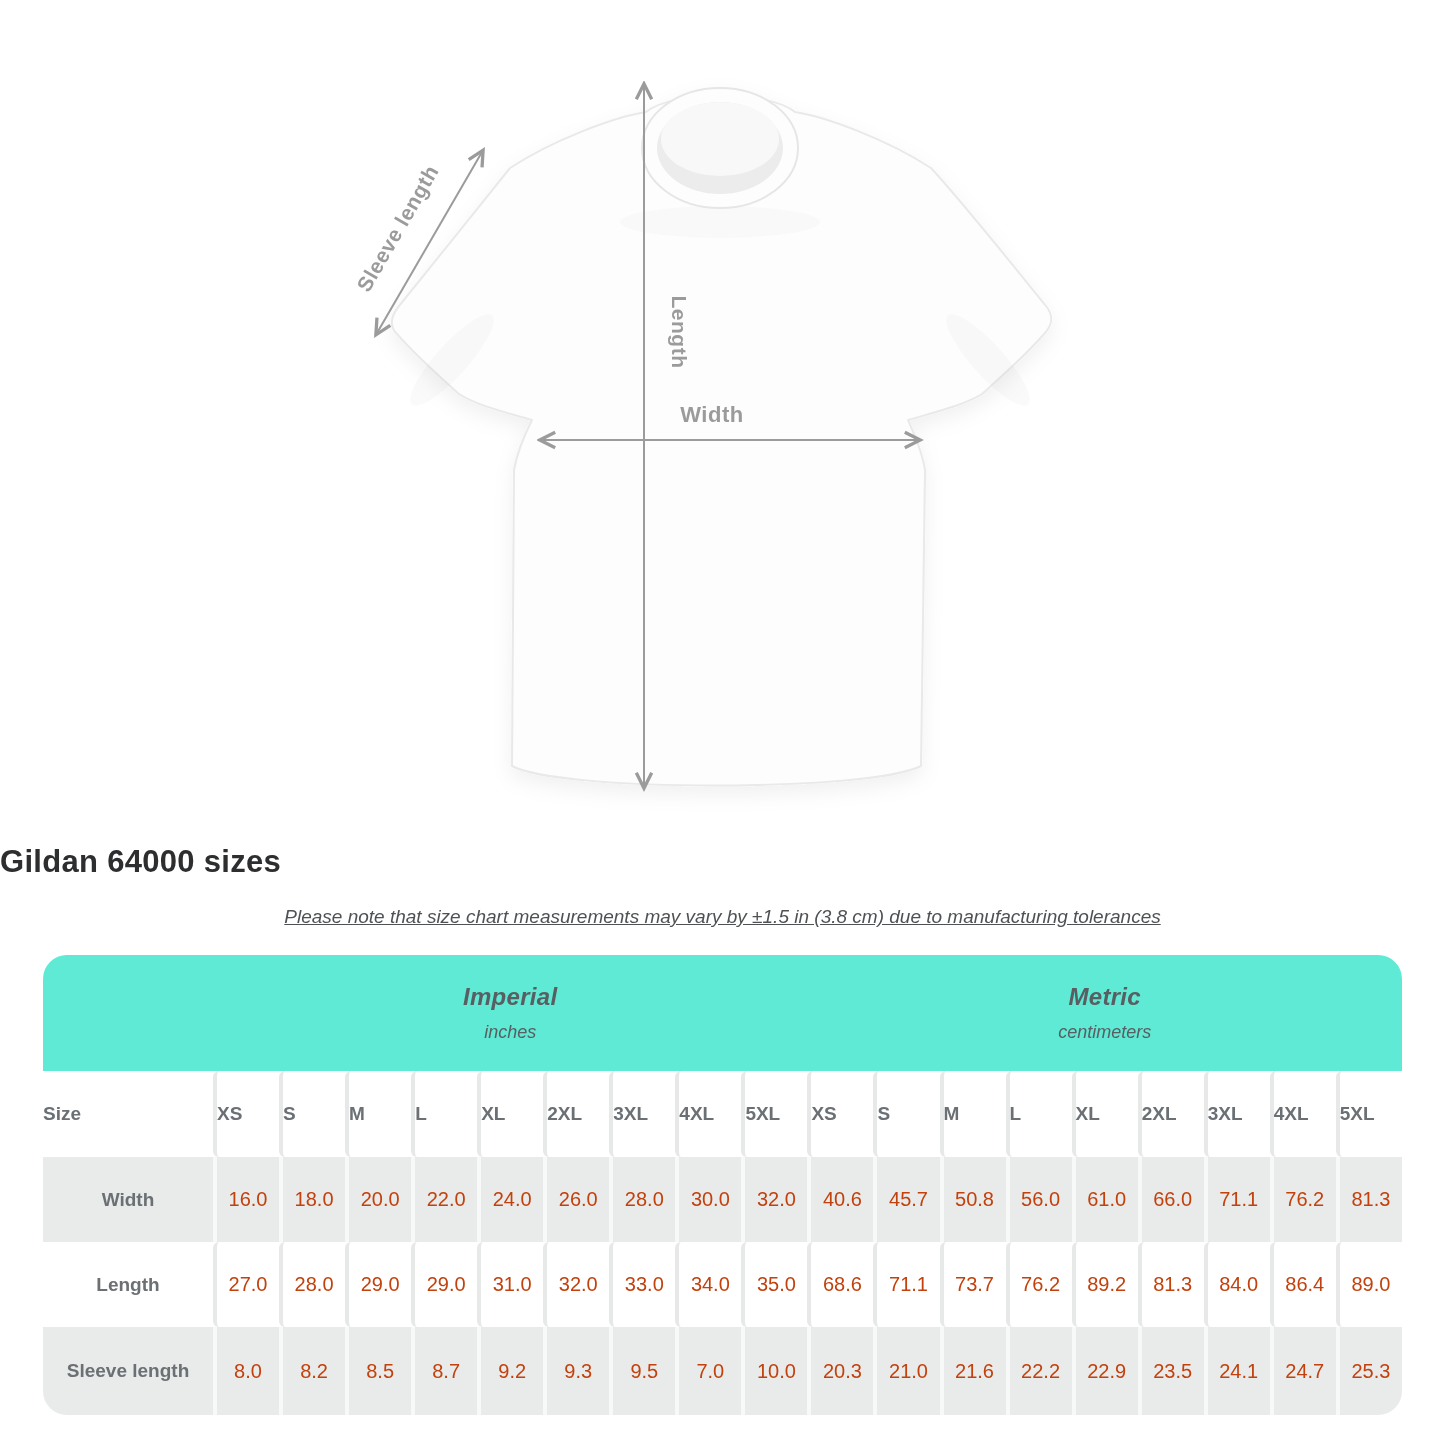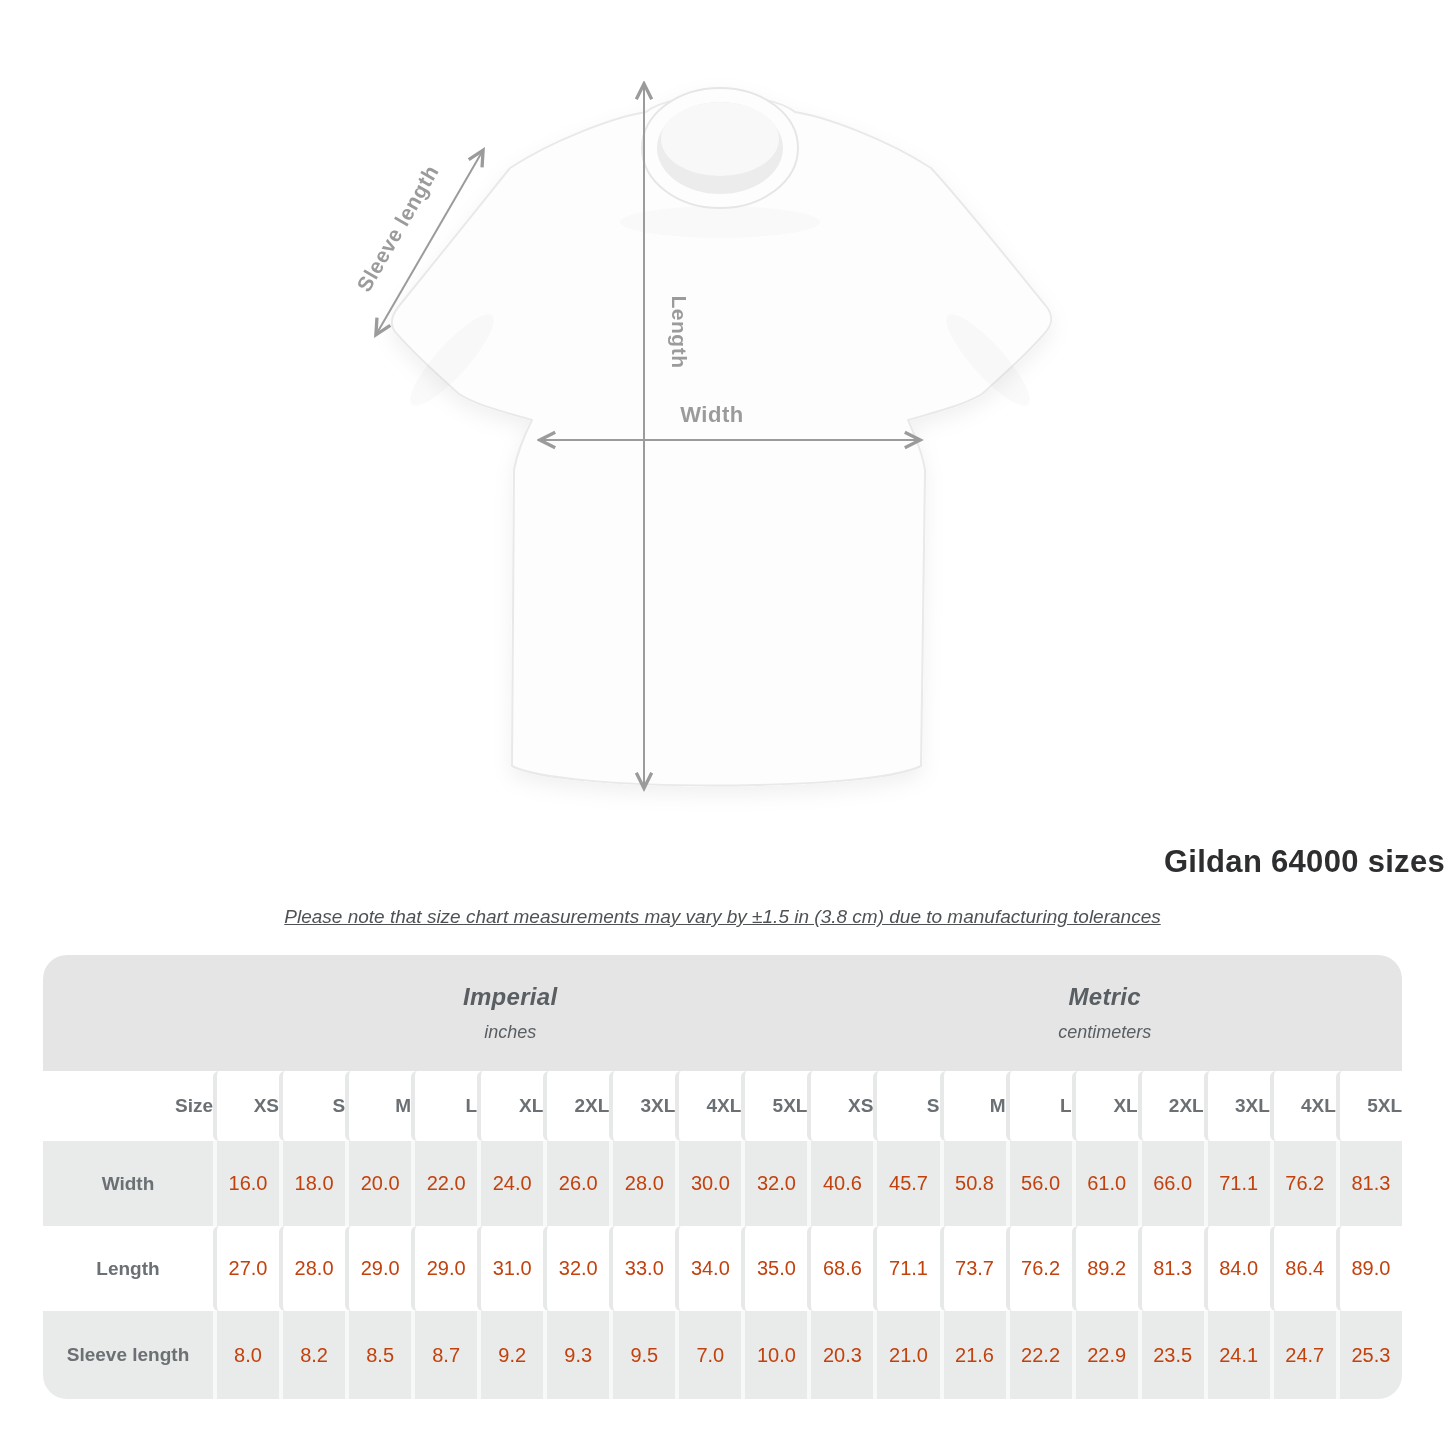--- a/index.html
+++ b/index.html
@@ -8,47 +8,46 @@
     width: 1445px;
     height: 1445px;
     font-family: "Liberation Sans", "DejaVu Sans", sans-serif;
     color: #2f3133;
     overflow: hidden;
   }
   .diagram-wrap { width: 1445px; height: 828px; }
   .diagram-wrap svg { display: block; }
 
   .page-title {
-    text-align: right;
+    text-align: left;
     font-size: 31px;
     font-weight: 700;
     color: #2c2e30;
     letter-spacing: 0.3px;
     margin-top: 16px;
-    padding-left: 44px;
   }
   .page-subtitle {
     text-align: center;
     font-size: 19px;
     font-style: italic;
     color: #4e5255;
     margin-top: 26px;
     text-decoration: underline;
   }
 
   table.size-chart {
     width: 1359px;
     margin: 27px 43px 0 43px;
     border-collapse: separate;
     border-spacing: 0;
     table-layout: fixed;
   }
   col.label-col { width: 170px; }
 
-  .band-bg { background: #e5e5e5; }
+  .band-bg { background: #5eead4; }
   tr.band th, tr.band td { background: #e9eaea; }
 
   th.corner-tl { border-top-left-radius: 24px; }
   th.corner-tr { border-top-right-radius: 24px; }
   #chart-body tr:last-child th:first-child { border-bottom-left-radius: 24px; }
   #chart-body tr:last-child td:last-child { border-bottom-right-radius: 24px; }
 
   tr.unit-row th { height: 116px; vertical-align: middle; text-align: center; }
   .unit-name {
     font-size: 24px;
@@ -58,21 +57,21 @@
     letter-spacing: 0.3px;
   }
   .unit-sub {
     font-size: 18px;
     font-style: italic;
     font-weight: 400;
     color: #595e62;
     margin-top: 11px;
   }
 
-  #size-row th { height: 70px; vertical-align: middle; text-align: right; }
+  #size-row th { height: 86px; vertical-align: middle; text-align: left; }
   #chart-body tr th, #chart-body tr td { height: 85px; vertical-align: middle; text-align: center; }
   #chart-body tr:last-child th, #chart-body tr:last-child td { height: 88px; }
 
   .row-label, #size-row th {
     font-size: 19px;
     font-weight: 700;
     color: #6b7074;
   }
   td.val { font-size: 20px; font-weight: 400; color: #c2410c; }
 

